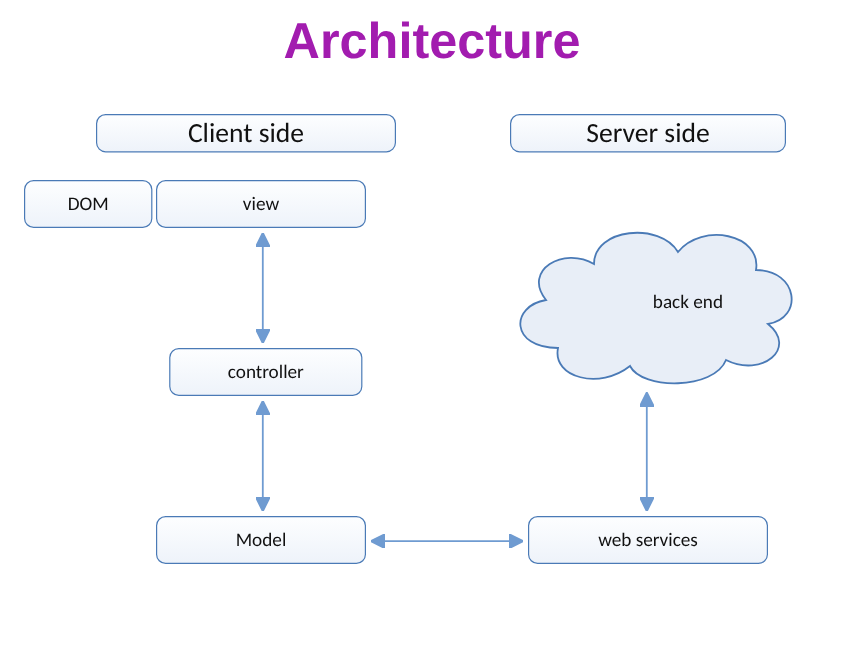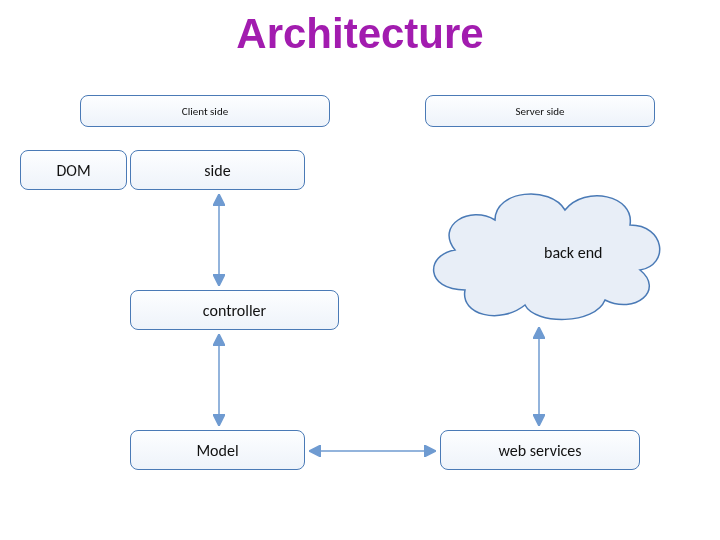--- a/index.html
+++ b/index.html
@@ -28,21 +28,21 @@
     border-radius: 8px;
     background: linear-gradient(#fdfeff, #eef3fa);
     display: flex;
     align-items: center;
     justify-content: center;
     font-size: 16px;
     color: #111;
   }
   .header-box {
     height: 32px;
-    font-size: 11px;
+    font-size: 23px;
   }
   .arrow {
     position: absolute;
     stroke: #6f9bd1;
     fill: #6f9bd1;
   }
 </style>
 </head>
 <body>
 
@@ -53,24 +53,24 @@
 </div>
 <div class="box header-box" style="left:425px; top:95px; width:230px;">
   <span>Server side</span>
 </div>
 
 <div class="box" style="left:20px; top:150px; width:107px; height:40px;">
   <span>DOM</span>
 </div>
 
 <div class="box" style="left:130px; top:150px; width:175px; height:40px;">
-  <span>side</span>
+  <span>view</span>
 </div>
 
-<div class="box" style="left:130px; top:290px; width:209px; height:40px;">
+<div class="box" style="left:141px; top:290px; width:161px; height:40px;">
   <span>controller</span>
 </div>
 
 <div class="box" style="left:130px; top:430px; width:175px; height:40px;">
   <span>Model</span>
 </div>
 
 <div class="box" style="left:440px; top:430px; width:200px; height:40px;align-items:center;">
   <span>web services</span>
 </div>

